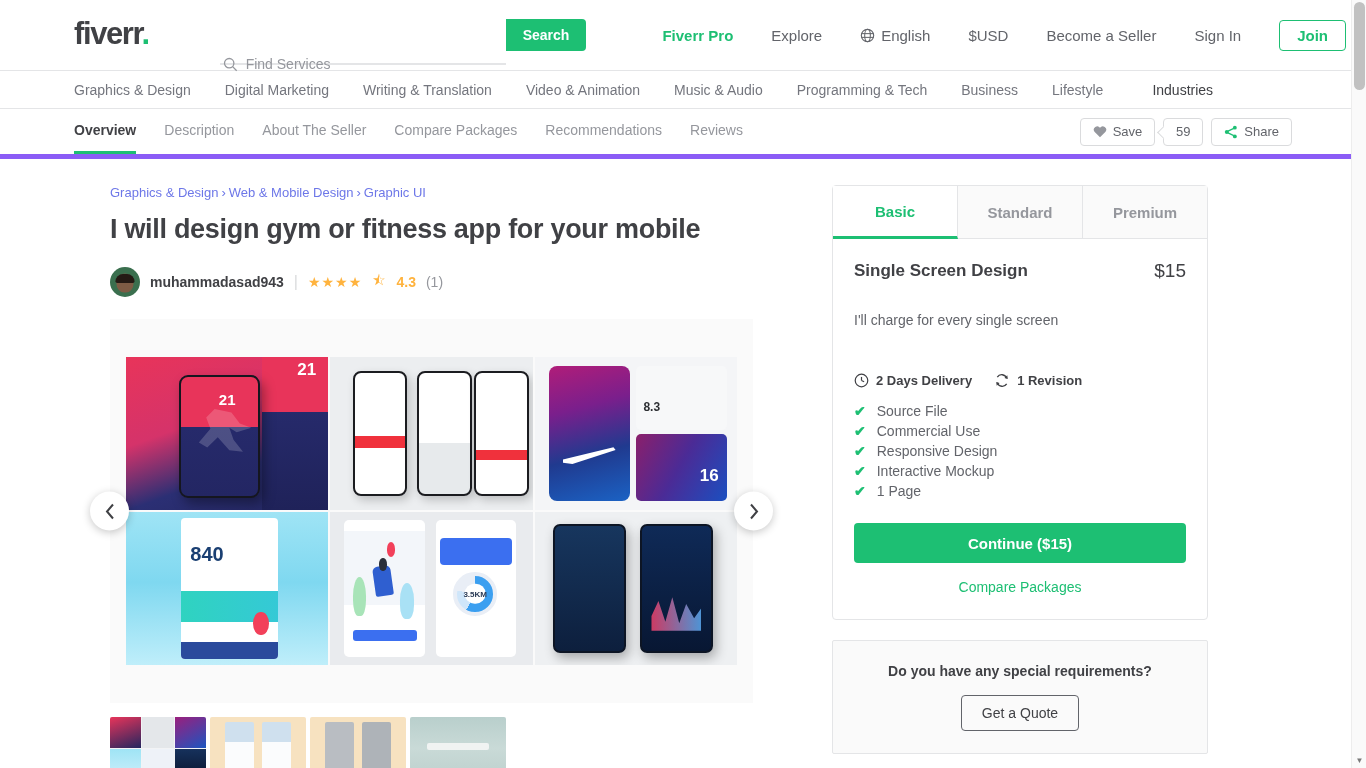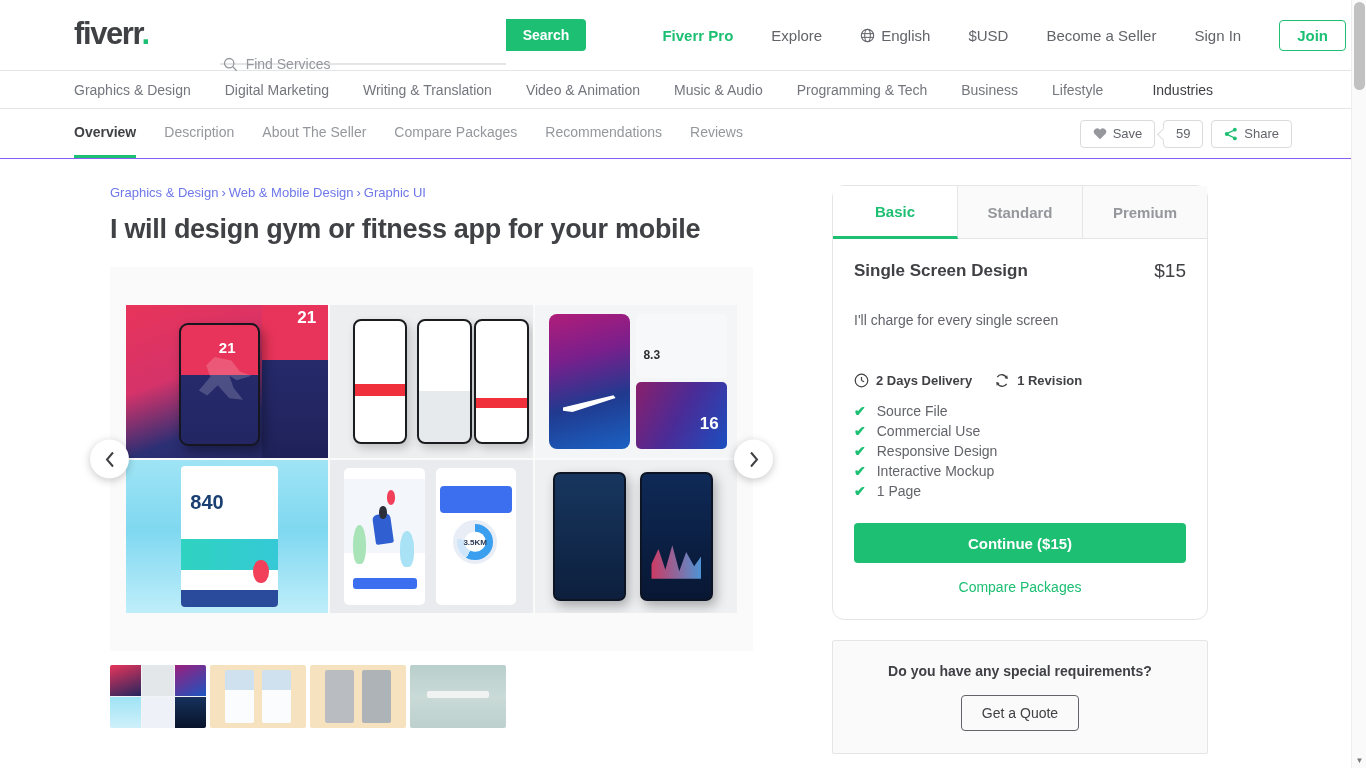--- a/index.html
+++ b/index.html
@@ -109,21 +109,21 @@
     font-size: 14px;
     color: #74767e;
     text-decoration: none;
     white-space: nowrap;
   }
   .catbar a.active { color: #404145; margin-left: 15px; }
 
   
   .tabbar {
     height: 50px;
-    border-bottom: 1px solid #8b5cf6;
+    border-bottom: 5px solid #8b5cf6;
     display: flex;
     align-items: stretch;
     padding: 0 74px 0 74px;
     background: #fff;
   }
   .tabs { display: flex; align-items: stretch; gap: 28px; }
   .tab {
     display: flex; align-items: center;
     font-size: 14px;
     color: #95979d;
@@ -418,21 +418,21 @@
   .th2 .s1 { left: 16%; background: linear-gradient(180deg,#cfe0ee 0 38%,#fbfcfd 38% 100%); }
   .th2 .s2 { left: 54%; background: linear-gradient(180deg,#cfe0ee 0 38%,#fbfcfd 38% 100%); }
   .th3 .s1 { left: 16%; background: #b9bdc2; }
   .th3 .s2 { left: 54%; background: #aeb3b8; }
   .th4 { background: linear-gradient(180deg,#b9cfcc 0%,#c9dad7 50%,#bdd0cd 100%); }
   .th4 .bar { position: absolute; left: 18%; right: 18%; top: 42%; height: 10%; background: #f0f3f2; border-radius: 2px; }
 
   
   .pkg {
     border: 1px solid #e4e5e7;
-    border-radius: 12px;
+    border-radius: 4px;
     background: #fff;
   }
   .pkgtabs { display: flex; }
   .pkgtab {
     flex: 1;
     height: 53px;
     display: flex; align-items: center; justify-content: center;
     font-size: 15px;
     font-weight: bold;
     color: #95979d;
@@ -607,20 +607,32 @@
 
 <div class="page">
 
   <div class="left">
     <div class="crumb">
       <a>Graphics &amp; Design</a><span class="sep">›</span><a>Web &amp; Mobile Design</a><span class="sep">›</span><a>Graphic UI</a>
     </div>
 
     <h1 class="gigtitle">I will design gym or fitness app for your mobile</h1>
 
+    <div class="sellerrow">
+      <div class="avatar">
+        <div class="face"></div>
+        <div class="hair"></div>
+      </div>
+      <span class="sellername">muhammadasad943</span>
+      <span class="divider-v">|</span>
+      <span class="stars">★★★★</span>
+      <span class="stars">⯪</span>
+      <span class="ratingnum">4.3</span>
+      <span class="ratingcount">(1)</span>
+    </div>
 
     <div class="gallery">
       <div class="navarrow prev">
         <svg width="12" height="18" viewBox="0 0 12 18">
           <polyline points="9,2 3,9 9,16" fill="none" stroke="#404145" stroke-width="2"></polyline>
         </svg>
       </div>
       <div class="navarrow next">
         <svg width="12" height="18" viewBox="0 0 12 18">
           <polyline points="3,2 9,9 3,16" fill="none" stroke="#404145" stroke-width="2"></polyline>

